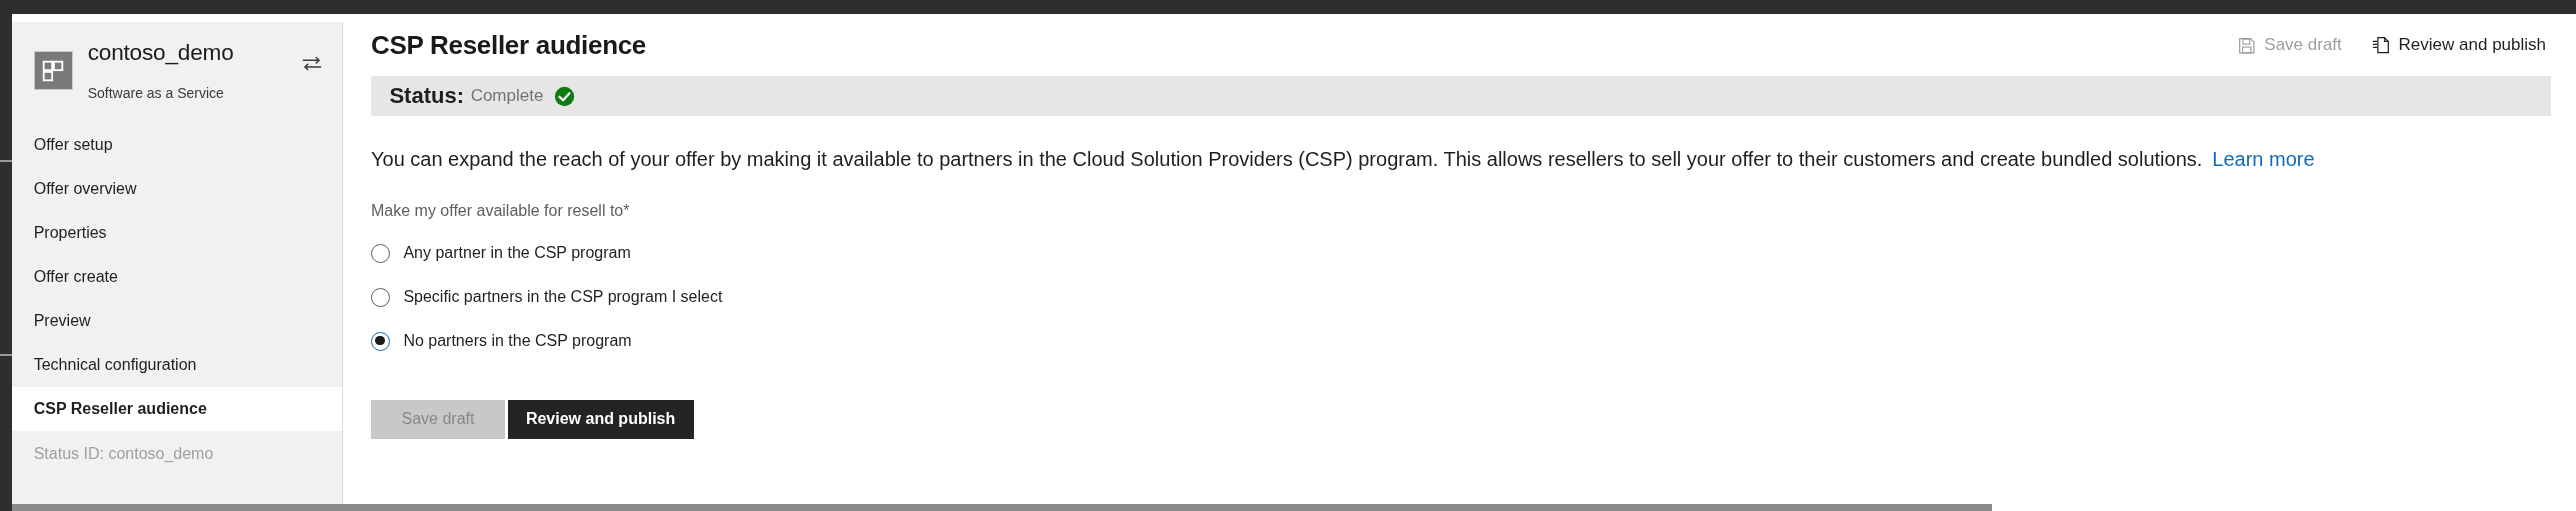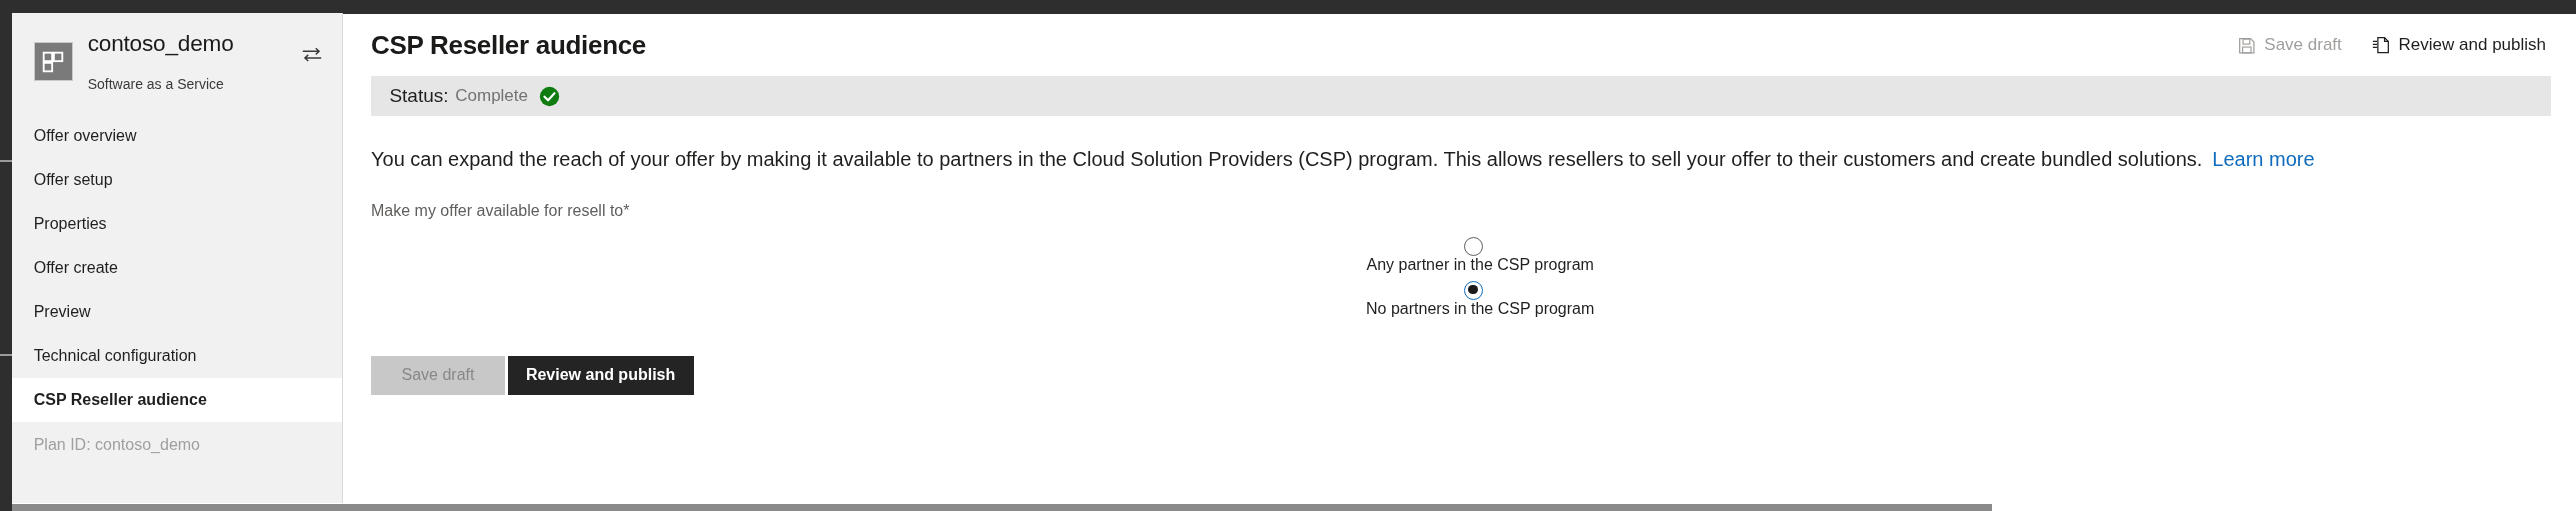--- a/index.html
+++ b/index.html
@@ -56,21 +56,21 @@
     left: 11.7px;
     top: 504px;
     width: 1980px;
     height: 7.5px;
     background: #8a8a8a;
   }
 
   
   .sidebar {
     position: absolute;
-    top: 13px;
+    top: 22px;
     left: 11.7px;
     width: 331px;
     height: 490px;
     background: #f1f1f1;
     border-right: 1.7px solid #d8d8d8;
     box-sizing: border-box;
   }
 
   .offer-header {
     display: flex;
@@ -194,22 +194,22 @@
   .status-bar {
     margin: 0 25px 0 26px;
     height: 40px;
     background: #e6e6e6;
     display: flex;
     align-items: center;
     padding-left: 18.4px;
     box-sizing: border-box;
   }
   .status-label {
-    font-size: 19px;
-    font-weight: 400;
+    font-size: 22px;
+    font-weight: 700;
     color: #201f1e;
   }
   .status-value {
     font-size: 17px;
     font-weight: 400;
     color: #737373;
     margin-left: 6.7px;
   }
   .status-check {
     margin-left: 11px;
@@ -243,21 +243,20 @@
   }
   .req-star { color: #605e5c; }
 
   .radio-group { margin-top: 17px; }
   .radio-row {
     display: flex;
     align-items: center;
     height: 33px;
     margin-bottom: 11px;
     cursor: pointer;
-    flex-direction: column;
   }
   .radio-mark {
     width: 19px;
     height: 19px;
     border-radius: 50%;
     border: 1.7px solid #605e5c;
     box-sizing: border-box;
     flex: 0 0 auto;
     background: #ffffff;
     position: relative;
@@ -340,43 +339,43 @@
       <div class="swap-icon">
         <svg width="22" height="18.4" viewBox="0 0 26 22" aria-hidden="true">
           <path d="M2 7.5 H21 M17.5 3.8 L21.5 7.5 L17.5 11.2" fill="none" stroke="#3b3a39" stroke-width="1.7"></path>
           <path d="M24 15.5 H5 M8.5 11.8 L4.5 15.5 L8.5 19.2" fill="none" stroke="#3b3a39" stroke-width="1.7"></path>
         </svg>
       </div>
     </div>
 
     <div class="nav-list">
       <div class="nav-item">
+        <span>Offer setup</span>
+      </div>
+      <div class="nav-item">
         <span>Offer overview</span>
-      </div>
-      <div class="nav-item">
-        <span>Offer setup</span>
       </div>
       <div class="nav-item">
         <span>Properties</span>
       </div>
       <div class="nav-item">
         <span>Offer create</span>
       </div>
       <div class="nav-item">
         <span>Preview</span>
       </div>
       <div class="nav-item">
         <span>Technical configuration</span>
       </div>
       <div class="nav-item selected">
         <span>CSP Reseller audience</span>
       </div>
     </div>
 
-    <div class="offer-id">Plan ID: contoso_demo</div>
+    <div class="offer-id">Status ID: contoso_demo</div>
   </div>
 
   <div class="main">
 
     <div class="main-header">
       <div class="page-title">CSP Reseller audience</div>
 
       <div class="header-actions">
         <div class="cmd disabled">
           <span>
@@ -421,20 +420,24 @@
 
       <div class="field-label">
         <span>Make my offer available for resell to</span><span class="req-star">*</span>
       </div>
 
       <div class="radio-group">
         <div class="radio-row">
           <span class="radio-mark"></span>
           <span class="radio-label">Any partner in the CSP program</span>
         </div>
+        <div class="radio-row">
+          <span class="radio-mark"></span>
+          <span class="radio-label">Specific partners in the CSP program I select</span>
+        </div>
         <div class="radio-row checked">
           <span class="radio-mark"></span>
           <span class="radio-label">No partners in the CSP program</span>
         </div>
       </div>
 
       <div class="button-row">
         <button class="btn btn-secondary">Save draft</button>
         <button class="btn btn-primary">Review and publish</button>
       </div>

